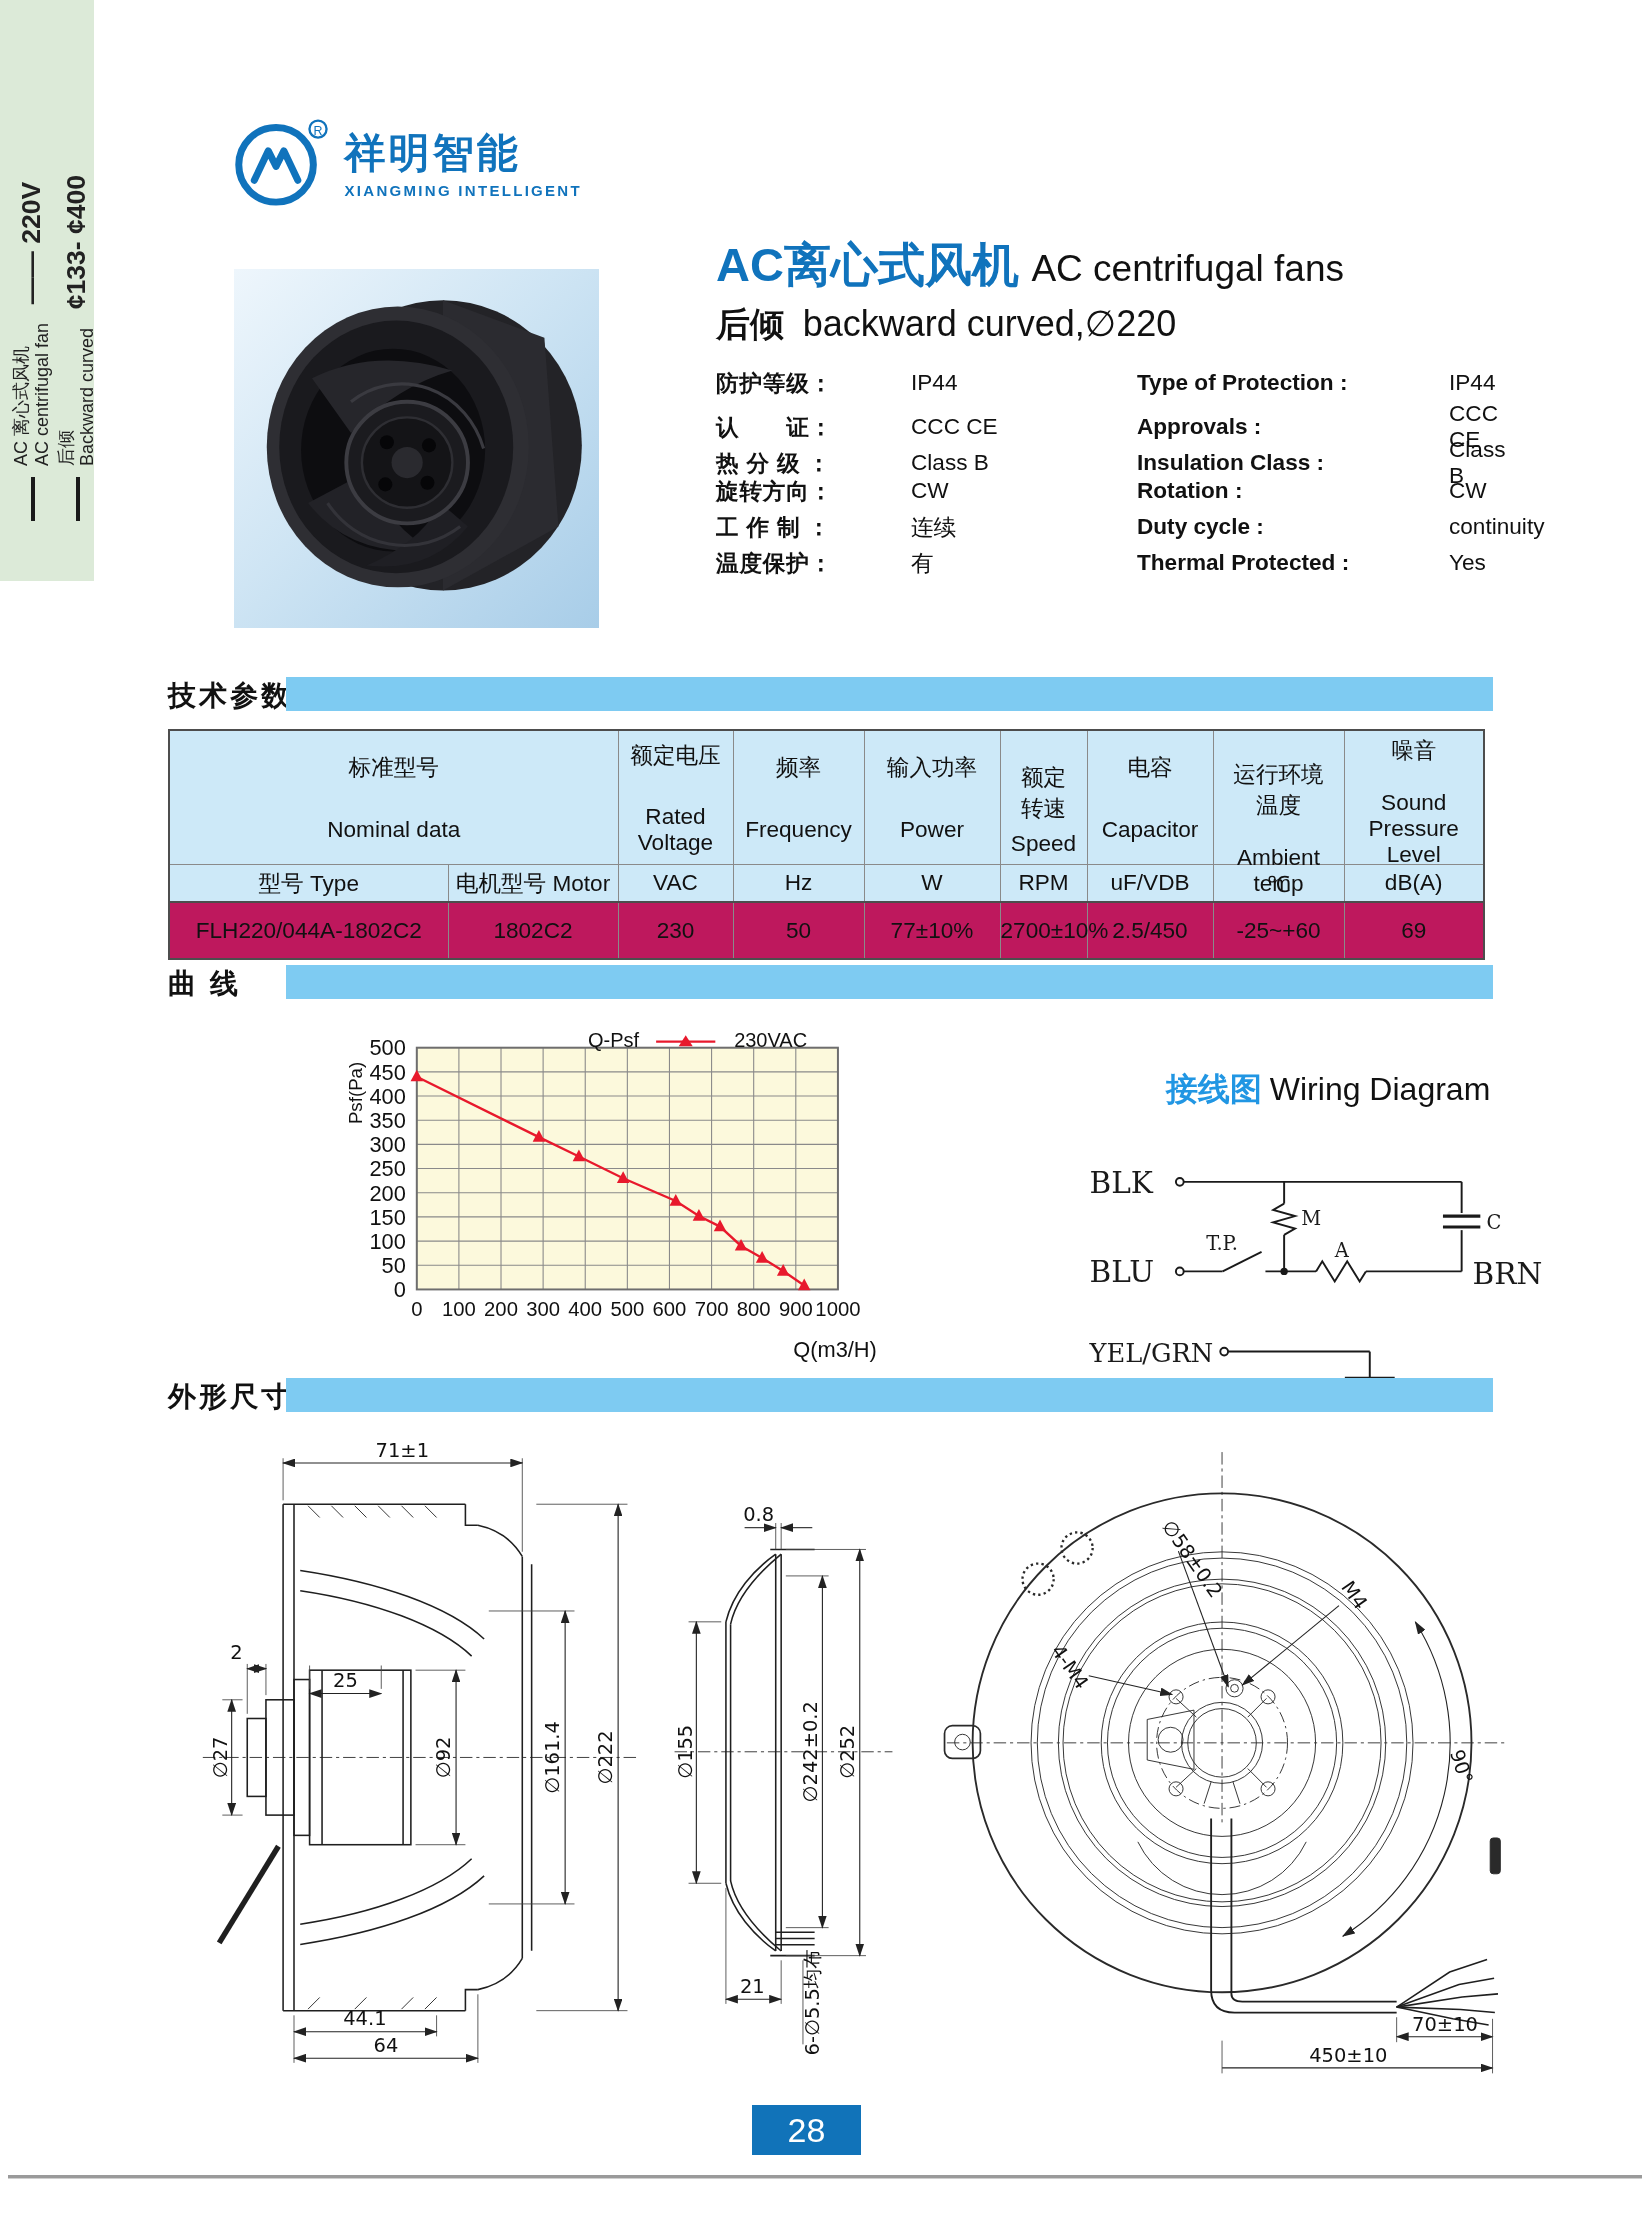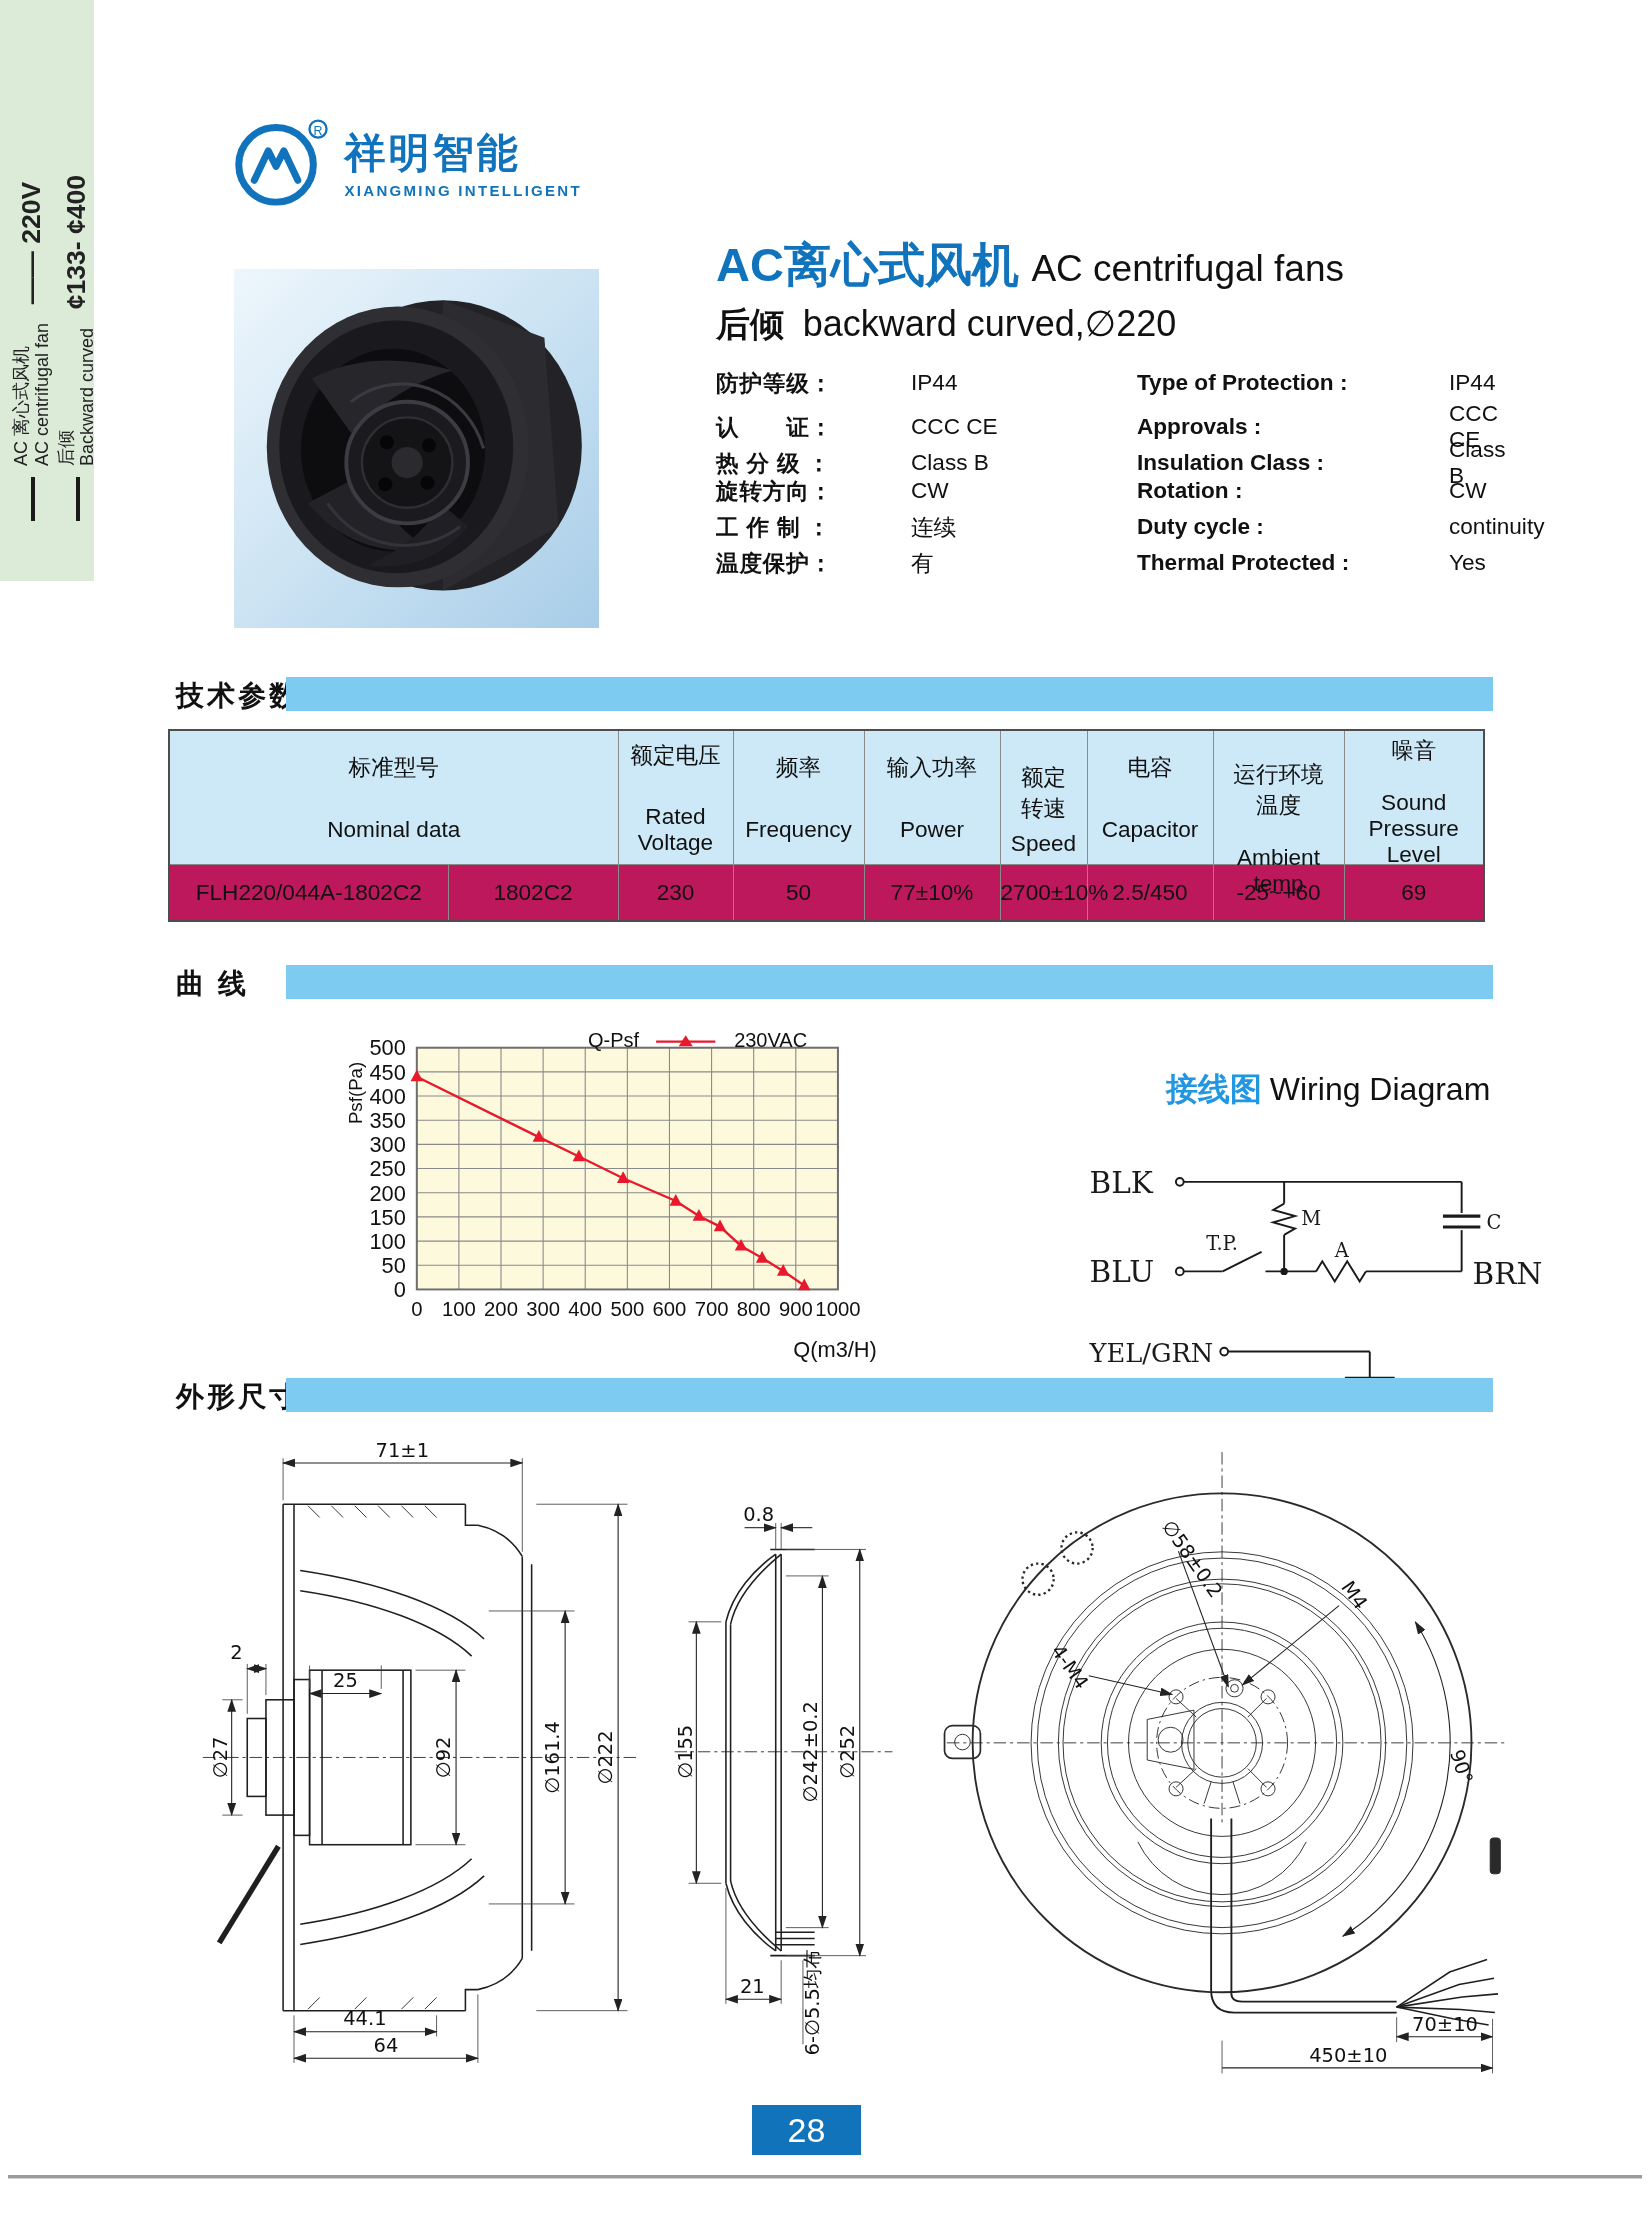--- a/index.html
+++ b/index.html
@@ -27,21 +27,21 @@
   .subtitle .cn{font-size:34px;font-weight:bold;color:#111;}
   .subtitle .en{font-size:36px;color:#111;margin-left:18.7px;}
   
   .specs{position:absolute;left:716px;top:365px;width:787px;}
   .spec-row{display:grid;grid-template-columns:195px 226px 312px auto;height:36px;
             align-items:center;font-size:22.6px;}
   .spec-row .cl{font-weight:bold;letter-spacing:0.8px;}
   .spec-row .el{font-weight:bold;}
   
   .section{position:absolute;left:168px;width:1325px;height:34px;}
-  .section .stitle{position:absolute;left:0;top:0;font-size:28px;font-weight:bold;letter-spacing:3.1px;margin-left:8px;}
+  .section .stitle{position:absolute;left:0;top:0;font-size:28px;font-weight:bold;letter-spacing:3.1px;}
   .section .sbar{position:absolute;left:118px;top:0;width:1207px;height:34px;background:#7ecbf2;}
   
   table.tech{position:absolute;left:168px;top:729px;width:1316px;border-collapse:collapse;
              table-layout:fixed;font-size:22.6px;text-align:center;}
   table.tech td{border:1.6px solid #8a8a8a;padding:0;vertical-align:middle;}
   table.tech{border:2.3px solid #4d4d4d;}
   tr.hdr1 td{background:#cde9f8;height:133px;}
   tr.hdr2 td{background:#cde9f8;height:36px;border-bottom:2.3px solid #4d4d4d;}
   tr.hdr1 td{border-bottom:1.6px solid #8a8a8a;}
   tr.data td{height:55px;background:#be185d;}
@@ -245,20 +245,31 @@
             </div>
           </td>
       <td>
             <div class="hcell">
               <div>噪音</div>
               <div class="pre">Sound
 Pressure
 Level</div>
             </div>
           </td>
+    </tr>
+    <tr class="hdr2">
+      <td>型号  Type</td>
+      <td>电机型号  Motor</td>
+      <td>VAC</td>
+      <td>Hz</td>
+      <td>W</td>
+      <td>RPM</td>
+      <td>uF/VDB</td>
+      <td>℃</td>
+      <td>dB(A)</td>
     </tr>
     <tr class="data">
       <td>FLH220/044A-1802C2</td>
       <td>1802C2</td>
       <td>230</td>
       <td>50</td>
       <td>77±10%</td>
       <td>2700±10%</td>
       <td>2.5/450</td>
       <td>-25~+60</td>

